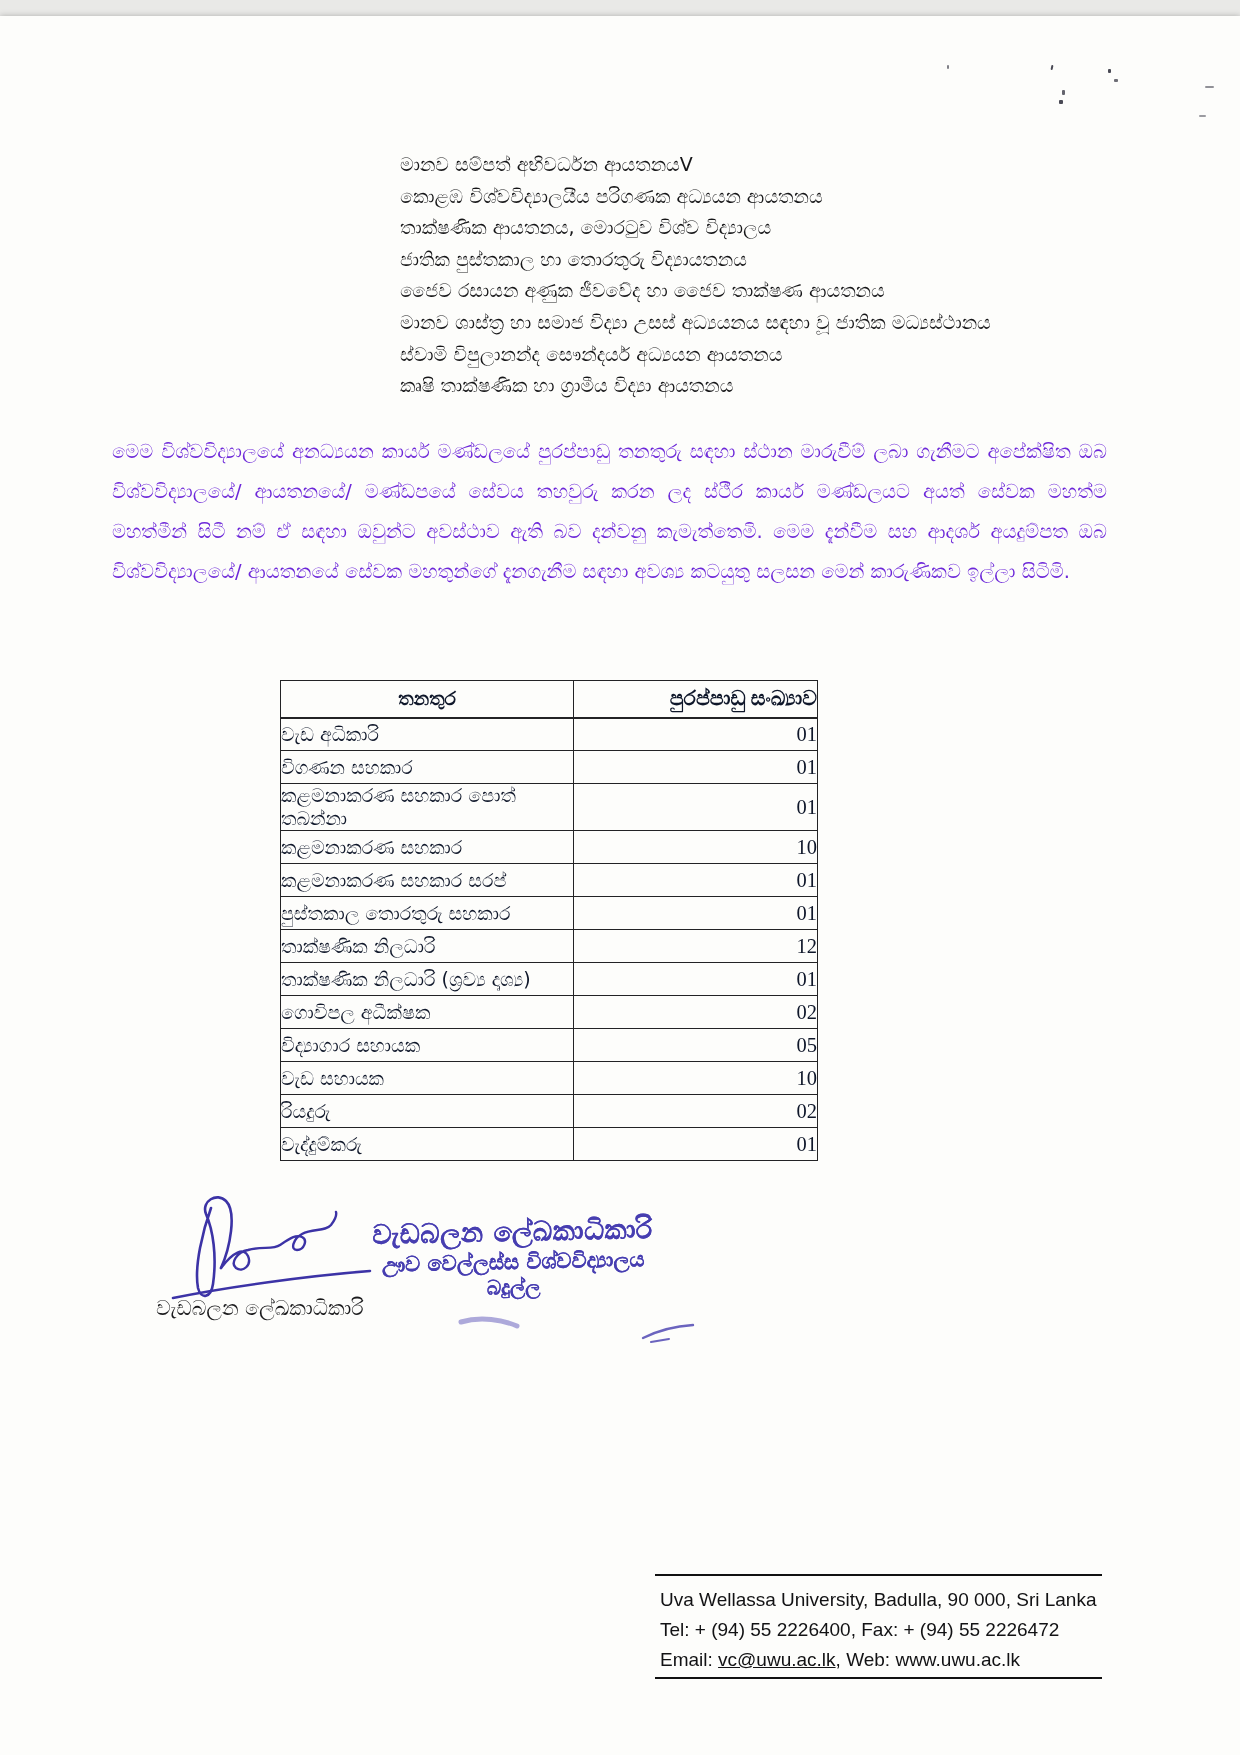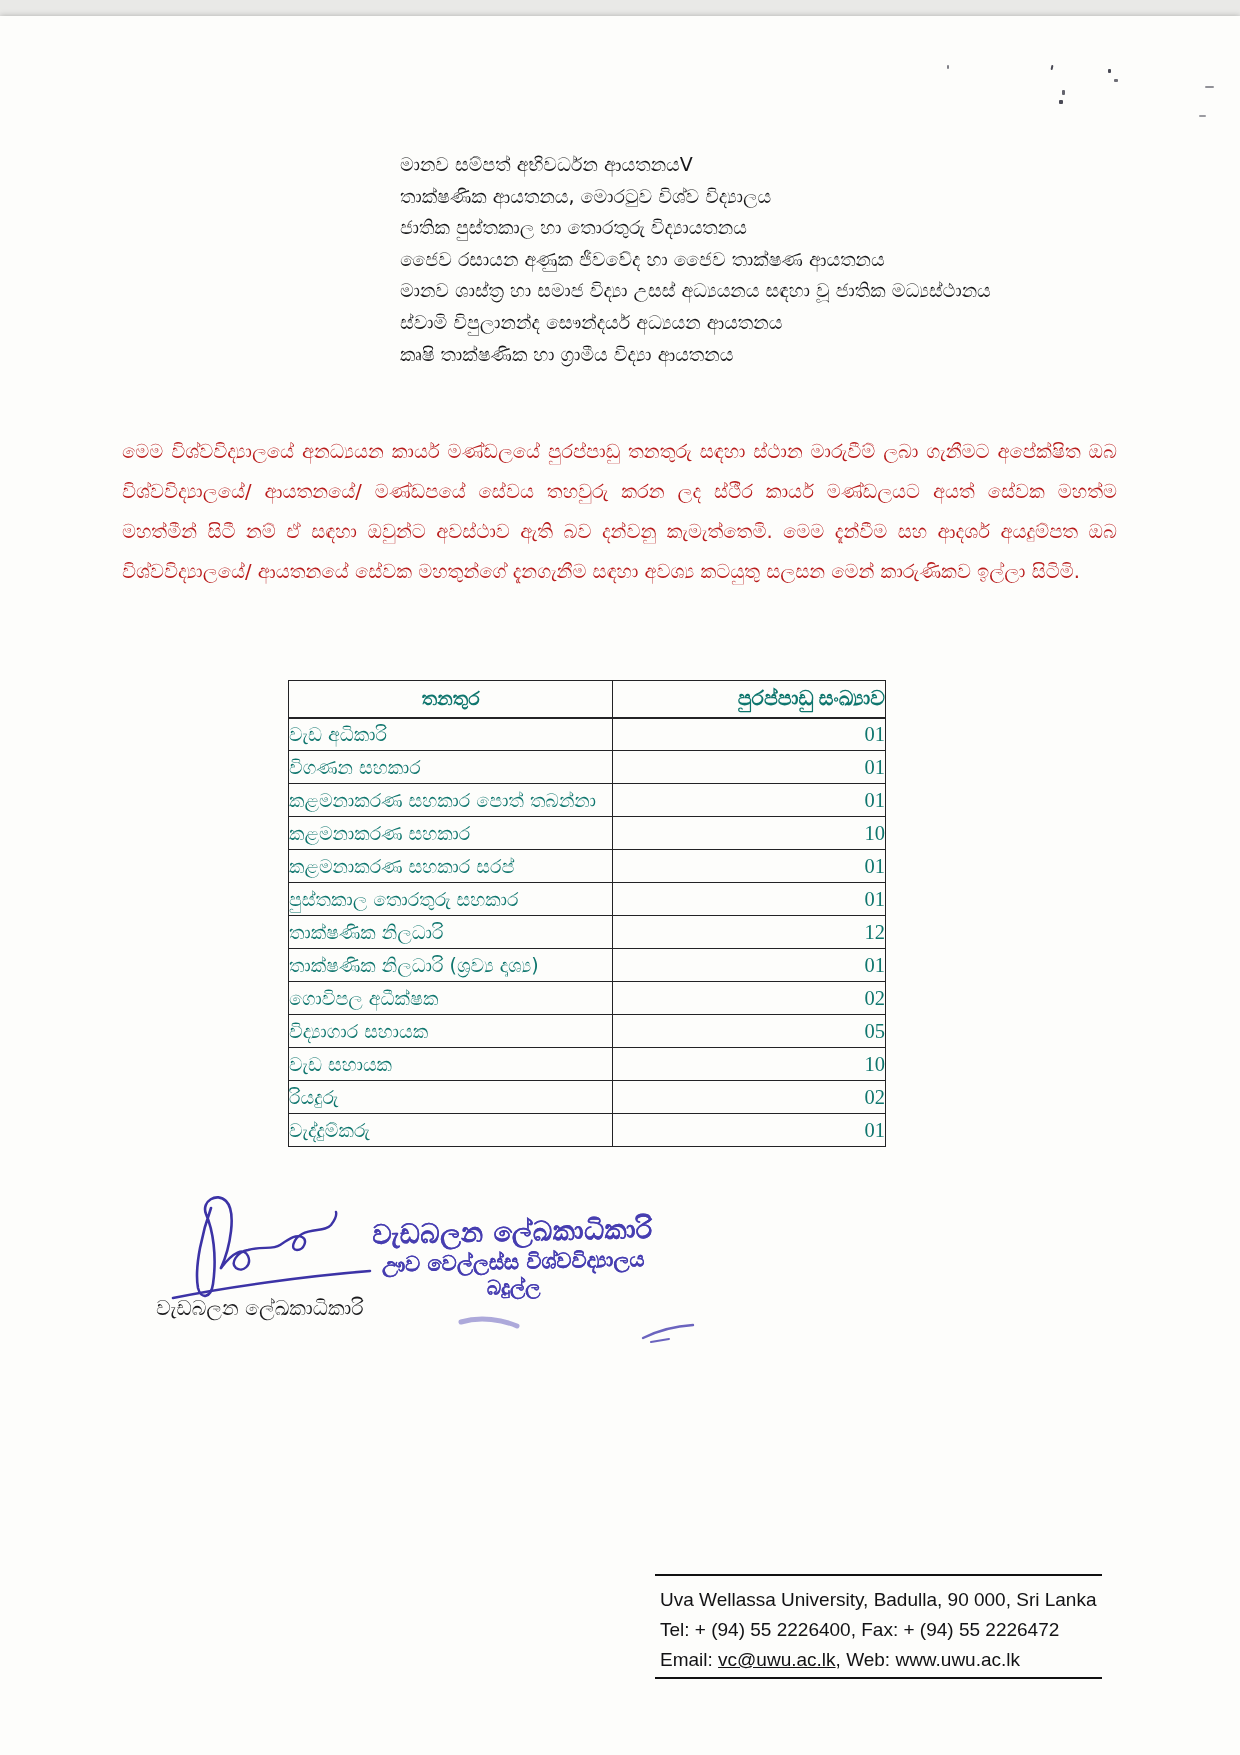--- a/index.html
+++ b/index.html
@@ -17,33 +17,33 @@
 
   
   .letterhead {
     position:absolute; left:400px; top:133px;
     font-size:19px; line-height:31.6px;
     color:#161618;
   }
 
   
   .body-par {
-    position:absolute; left:122px; top:416px; width:995px;
+    position:absolute; left:112px; top:416px; width:995px;
     font-size:19.5px; line-height:40px;
     text-align:justify;
-    color:#b91c1c;
+    color:#6d28d9;
   }
 
   
   .vacancy-table {
-    position:absolute; left:288px; top:664px;
-    width:598px;
+    position:absolute; left:280px; top:664px;
+    width:538px;
     border-collapse:collapse;
     font-size:19px;
-    color:#0f766e;
+    color:#0f172a;
   }
   .vacancy-table th, .vacancy-table td {
     border:1.6px solid #232325;
   }
   .vacancy-table th {
     height:37px;
     font-weight:bold;
     border-bottom-width:2.2px;
   }
   .vacancy-table td { height:33px; }
@@ -109,20 +109,21 @@
   <div class="speck s4"></div>
   <div class="speck s5"></div>
   <div class="speck s6"></div>
   <div class="speck s7"></div>
   <div class="speck s8"></div>
 
   <div class="letterhead">
 
       <div class="inst-line">මානව සම්පත් අභිවර්ධන ආයතනයV</div>
 
+      <div class="inst-line">කොළඹ විශ්වවිද්‍යාලයීය පරිගණක අධ්‍යයන ආයතනය</div>
 
       <div class="inst-line">තාක්ෂණික ආයතනය, මොරටුව විශ්ව විද්‍යාලය</div>
 
       <div class="inst-line">ජාතික පුස්තකාල හා තොරතුරු විද්‍යායතනය</div>
 
       <div class="inst-line">ජෛව රසායන අණුක ජීවවේද හා ජෛව තාක්ෂණ ආයතනය</div>
 
       <div class="inst-line">මානව ශාස්ත්‍ර හා සමාජ විද්‍යා උසස් අධ්‍යයනය සඳහා වූ ජාතික මධ්‍යස්ථානය</div>
 
       <div class="inst-line">ස්වාමි විපුලානන්ද සෞන්දර්ය අධ්‍යයන ආයතනය</div>

